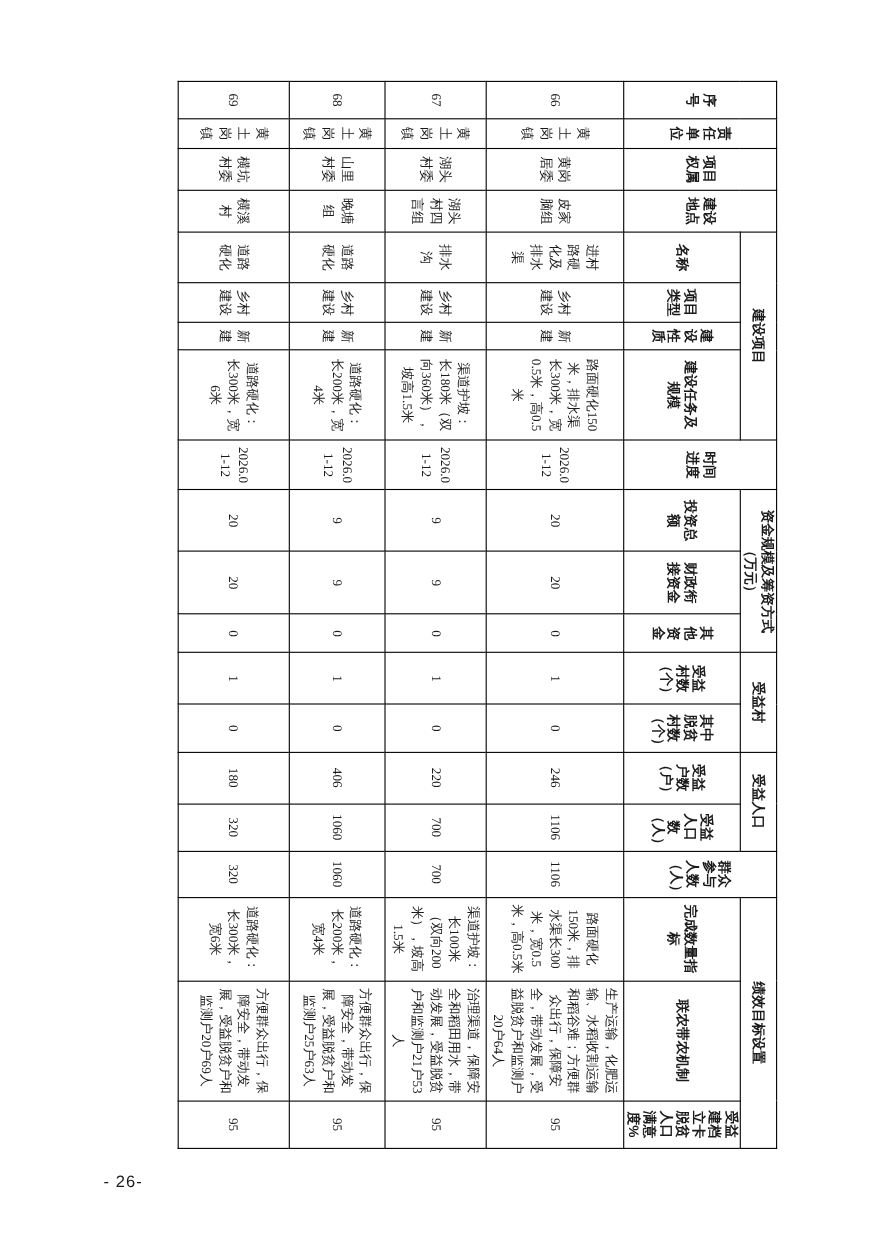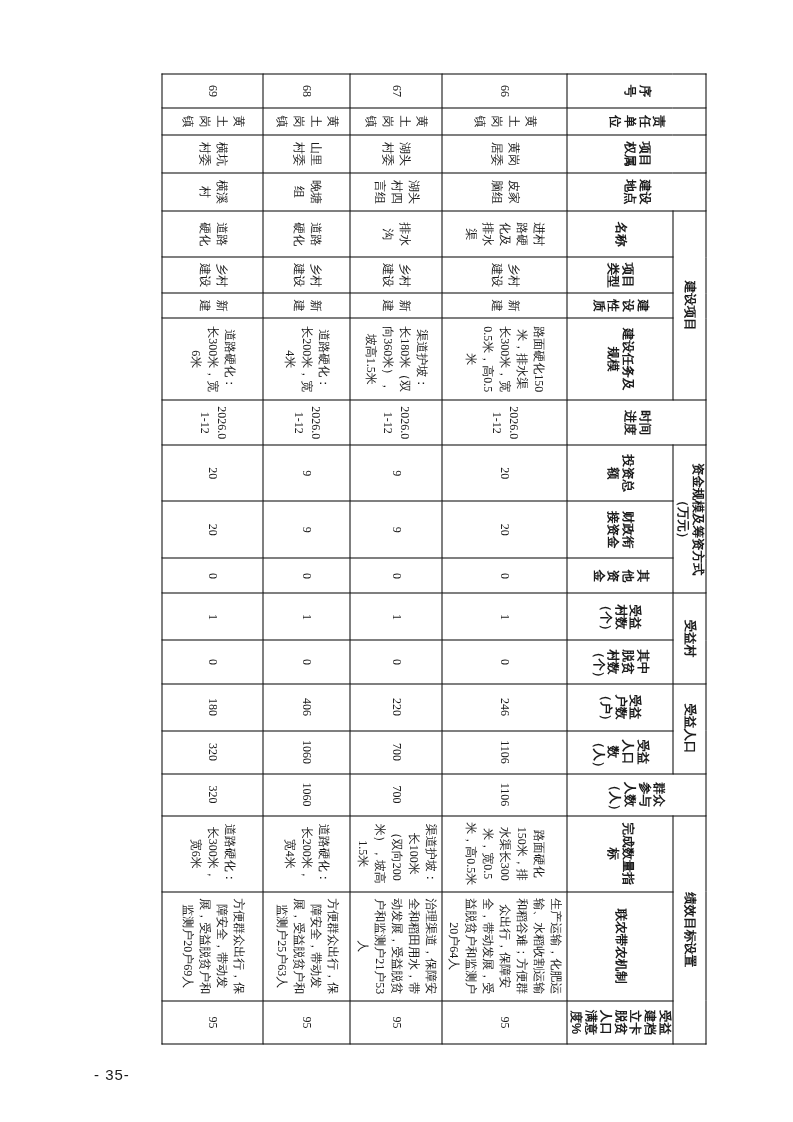--- a/index.html
+++ b/index.html
@@ -215,15 +215,15 @@
           <td>320</td>
           <td>320</td>
           <td>道路硬化：长300米，宽6米</td>
           <td>方便群众出行，保障安全，带动发展，受益脱贫户和监测户20户69人</td>
           <td>95</td>
         </tr>
       </tbody>
     </table>
   </div>
 
-  <div class="page-number">- 35-</div>
+  <div class="page-number">- 26-</div>
 
 </div>
 
 </body></html>

